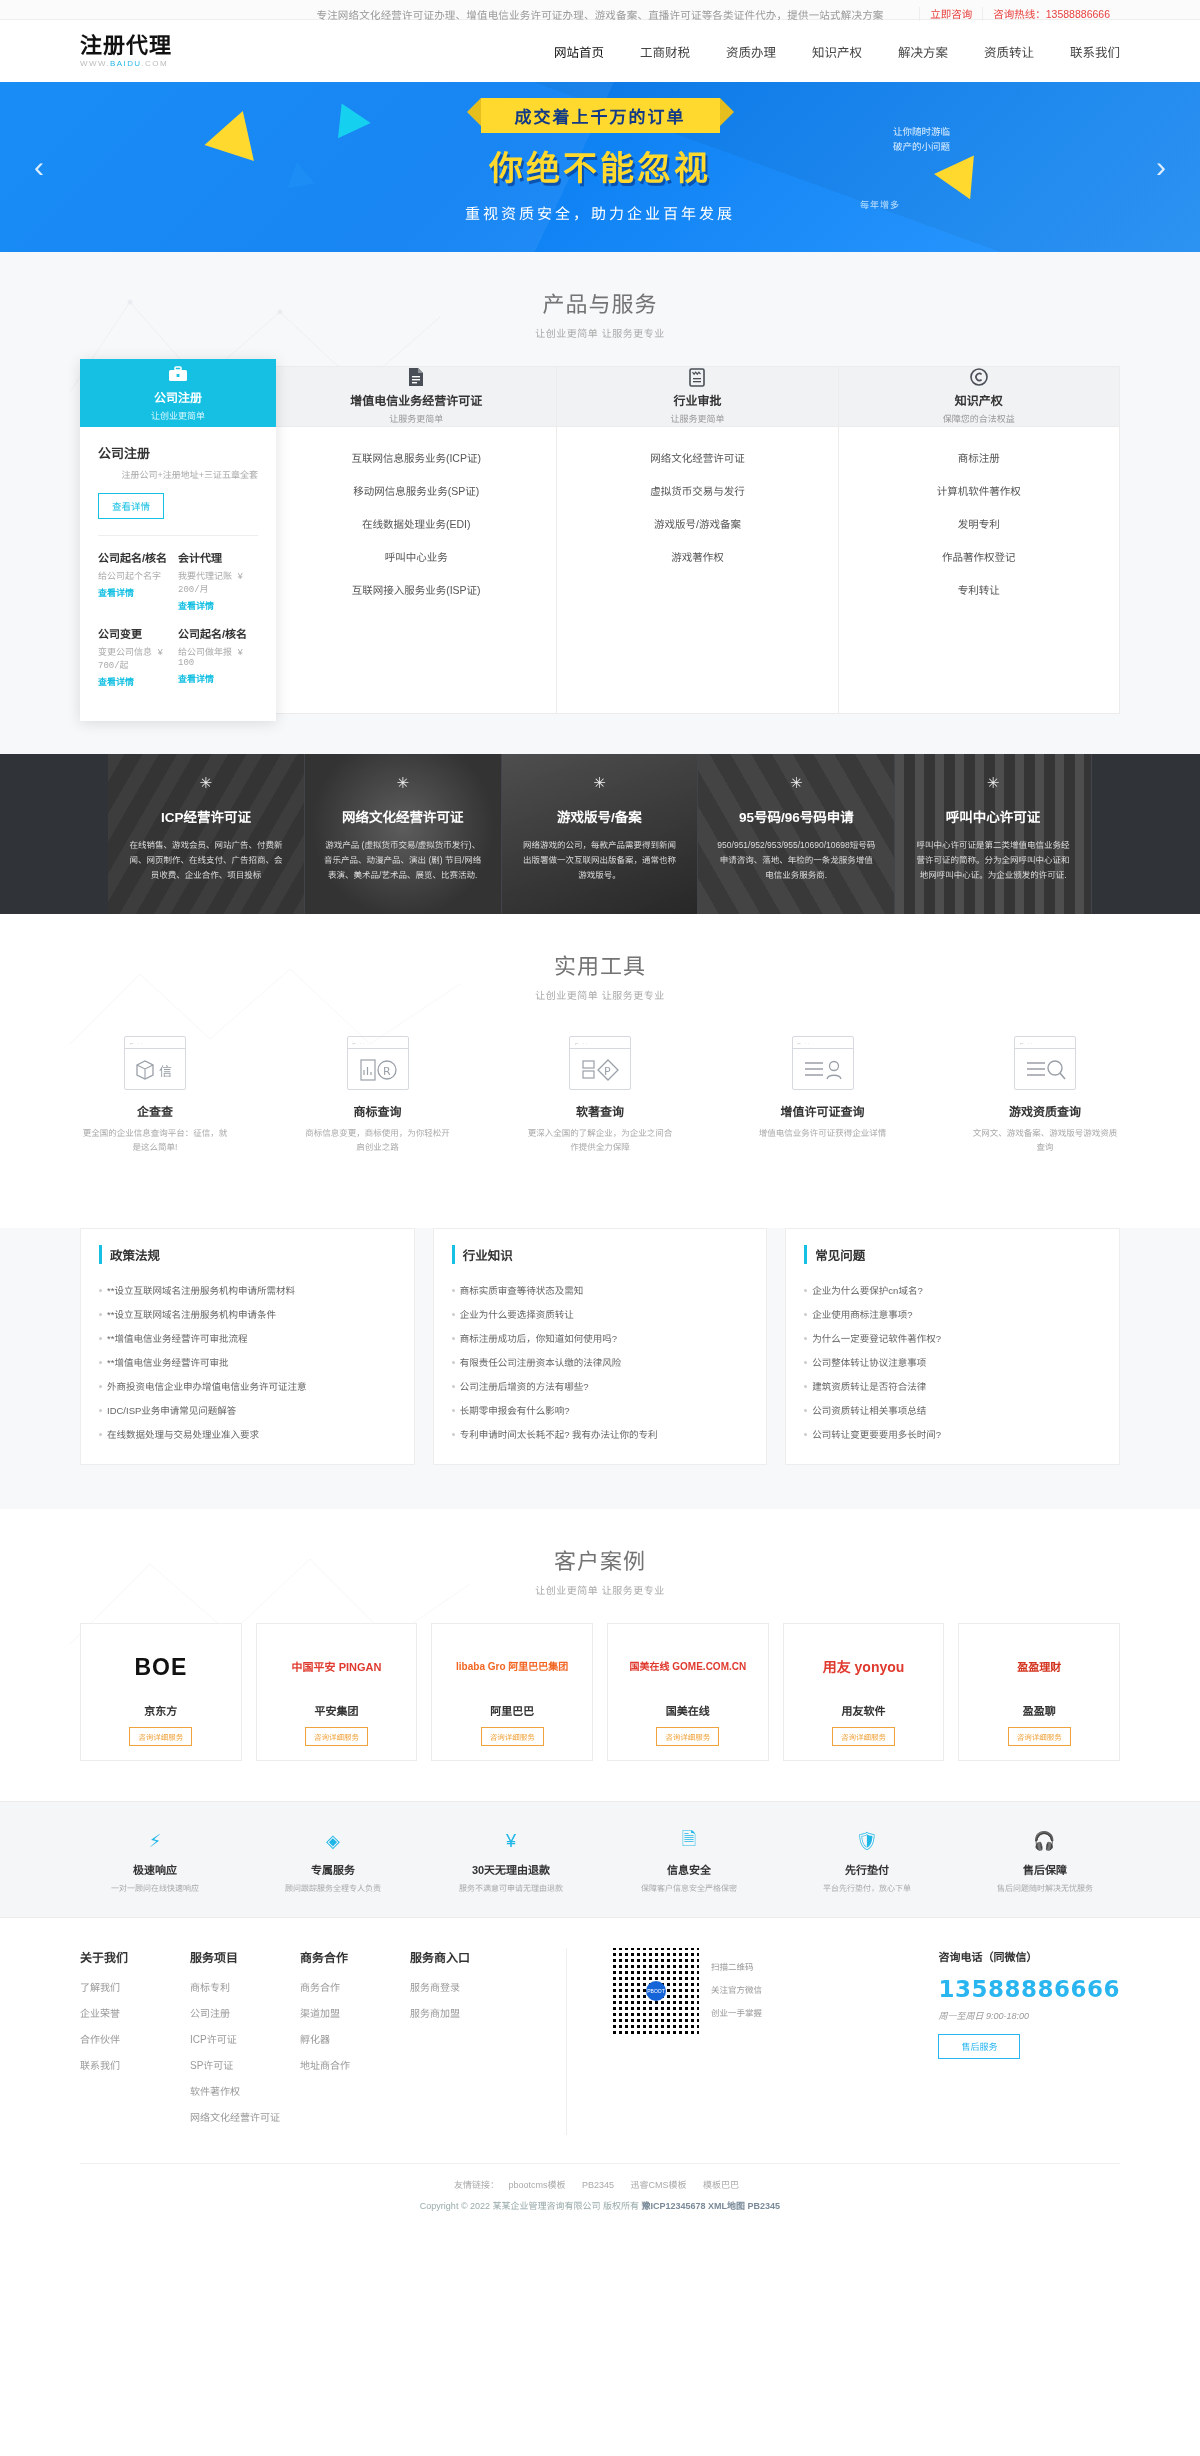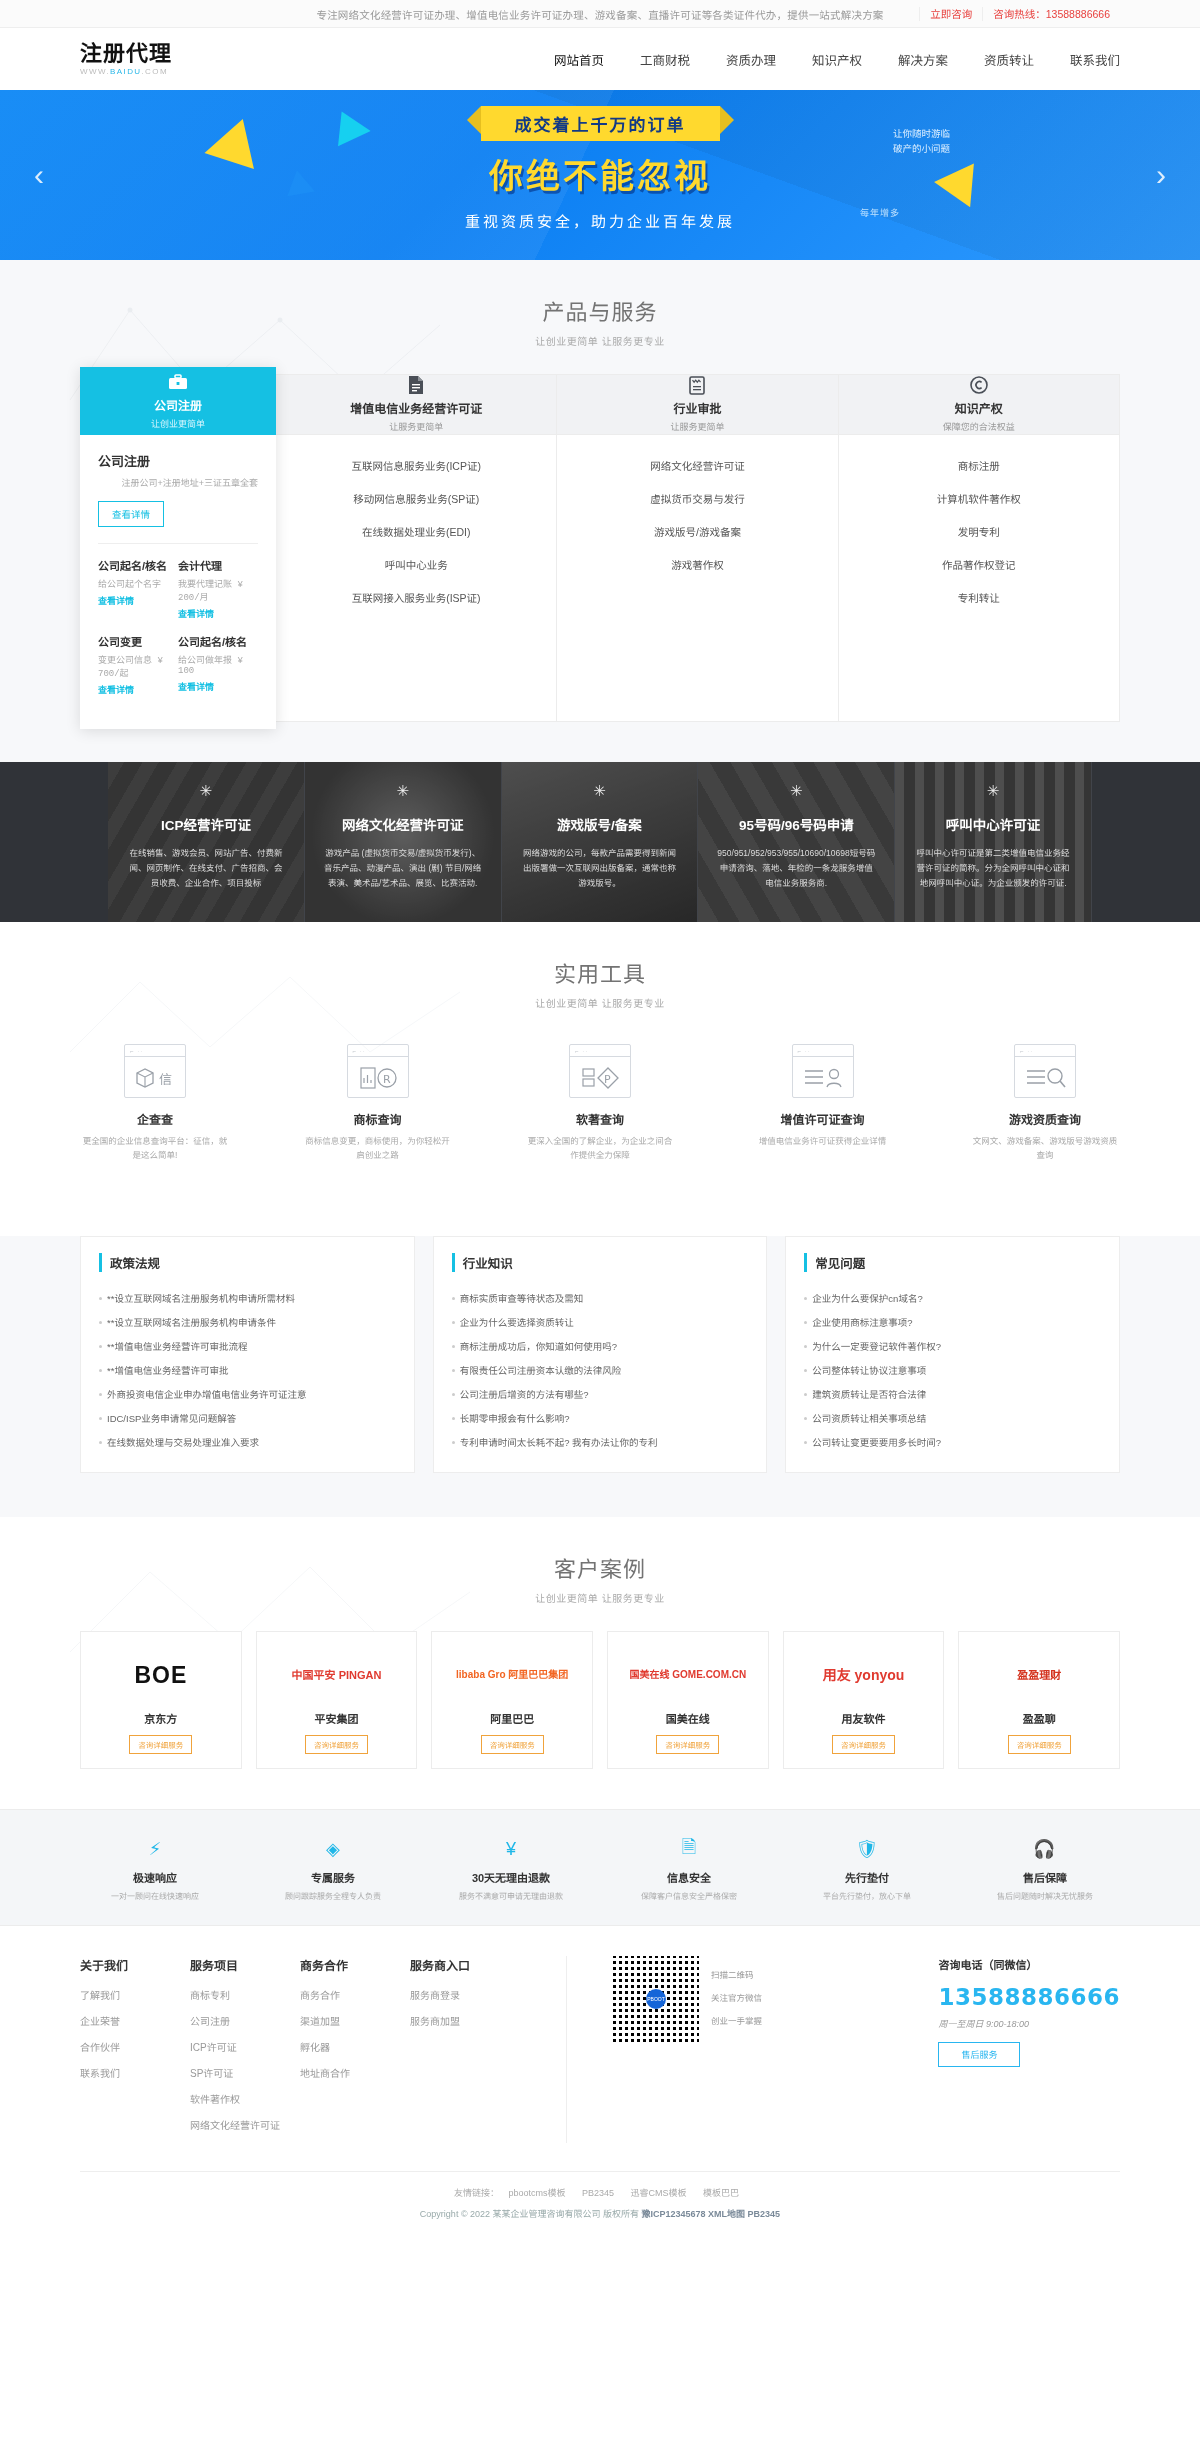--- a/index.html
+++ b/index.html
@@ -5,21 +5,21 @@
 <style>
   * { margin:0; padding:0; box-sizing:border-box; }
   html,body { width:1200px; }
   body {
     font-family:"Liberation Sans","DejaVu Sans",sans-serif;
     background:#ffffff; color:#333; font-size:12px; width:1200px;
   }
   .wrap { width:1040px; margin:0 auto; position:relative; }
 
   
-  .topbar { height:28px; background:#fbfbfb; border-bottom:1px solid #eee; }
+  .topbar { height:20px; background:#fbfbfb; border-bottom:1px solid #eee; }
   .topbar .wrap { display:flex; align-items:center; height:28px; justify-content:center; }
   .topbar-text { color:#999; font-size:10.5px; letter-spacing:.2px; }
   .topbar-right { position:absolute; right:0; top:0; height:28px; display:flex; align-items:center; gap:0; }
   .topbar-right a { color:#e8423f; font-size:10.5px; text-decoration:none; padding:0 10px; border-left:1px solid #eee; line-height:14px; }
 
   
   .header { height:62px; background:#fff; }
   .header .wrap { display:flex; align-items:center; height:62px; }
   .logo { display:flex; flex-direction:column; justify-content:center; }
   .logo-main { font-size:22px; font-weight:bold; letter-spacing:1px; color:#111; line-height:24px; font-family:"DejaVu Sans",sans-serif; }
@@ -47,21 +47,21 @@
   .banner-center { position:absolute; left:0; right:0; top:16px; text-align:center; }
   .ribbon { display:inline-block; background:#ffd92e; color:#123a86; font-weight:bold;
     font-size:17px; padding:5px 34px; letter-spacing:2px; position:relative; }
   .ribbon:before,.ribbon:after{content:"";position:absolute;top:0;width:0;height:0;border-top:14px solid transparent;border-bottom:14px solid transparent;}
   .ribbon:before{left:-14px;border-right:14px solid #e6bf1f;}
   .ribbon:after{right:-14px;border-left:14px solid #e6bf1f;}
   .headline { color:#ffd92e; font-weight:bold; font-size:34px; letter-spacing:3px; margin-top:8px;
     text-shadow:2px 3px 0 rgba(0,40,120,.55); font-family:"DejaVu Sans",sans-serif; }
   .subline { color:#fff; font-size:15px; letter-spacing:3px; margin-top:12px; }
   .side-note { position:absolute; right:300px; top:116px; color:#bfe2ff; font-size:9px; letter-spacing:1px; }
-  .note-right { position:absolute; right:250px; top:36px; color:#dff0ff; font-size:9.5px; line-height:15px; text-align:right; }
+  .note-right { position:absolute; right:250px; top:42px; color:#dff0ff; font-size:9.5px; line-height:15px; text-align:right; }
   .arrow { position:absolute; top:50%; transform:translateY(-50%); color:#fff; font-size:30px; opacity:.85; cursor:pointer; user-select:none; }
   .arrow.left { left:34px; } .arrow.right { right:34px; }
 
   
   .sec-title { text-align:center; padding-top:34px; }
   .sec-title h2 { font-size:22px; font-weight:normal; color:#737373; letter-spacing:1px; }
   .sec-title p { font-size:10px; color:#aaa; margin-top:7px; letter-spacing:.5px; }
 
   
   .products { background:#f7f8fa; padding-bottom:40px; position:relative; overflow:hidden; }

